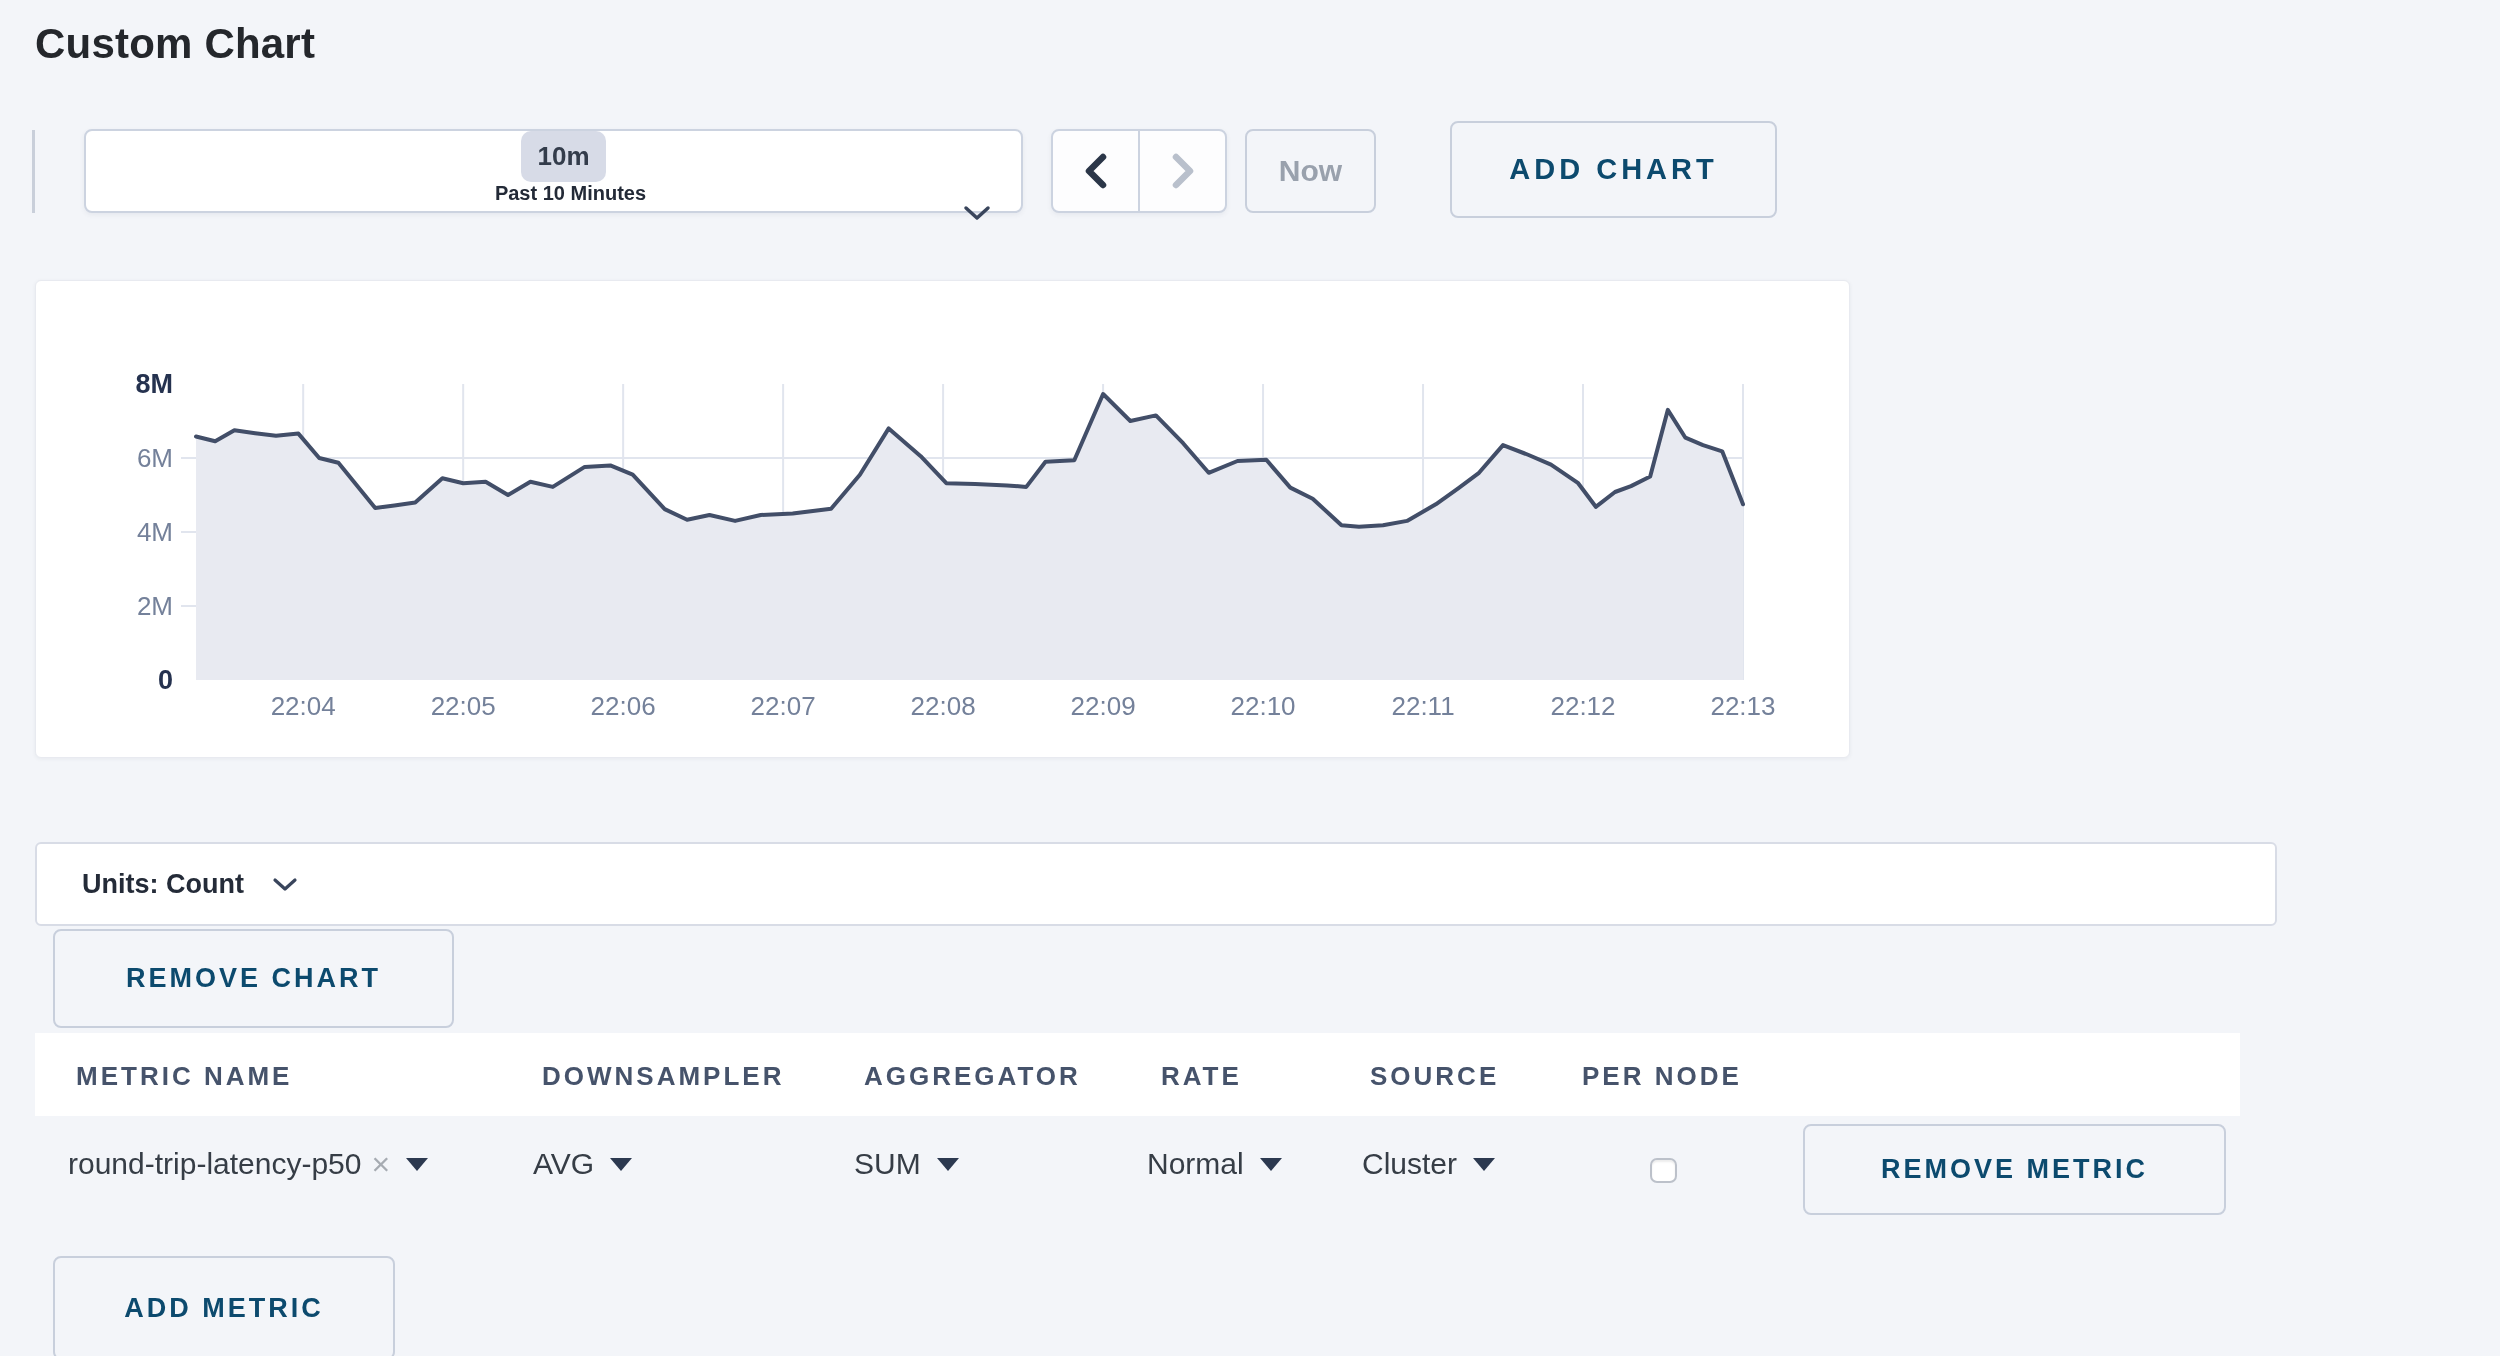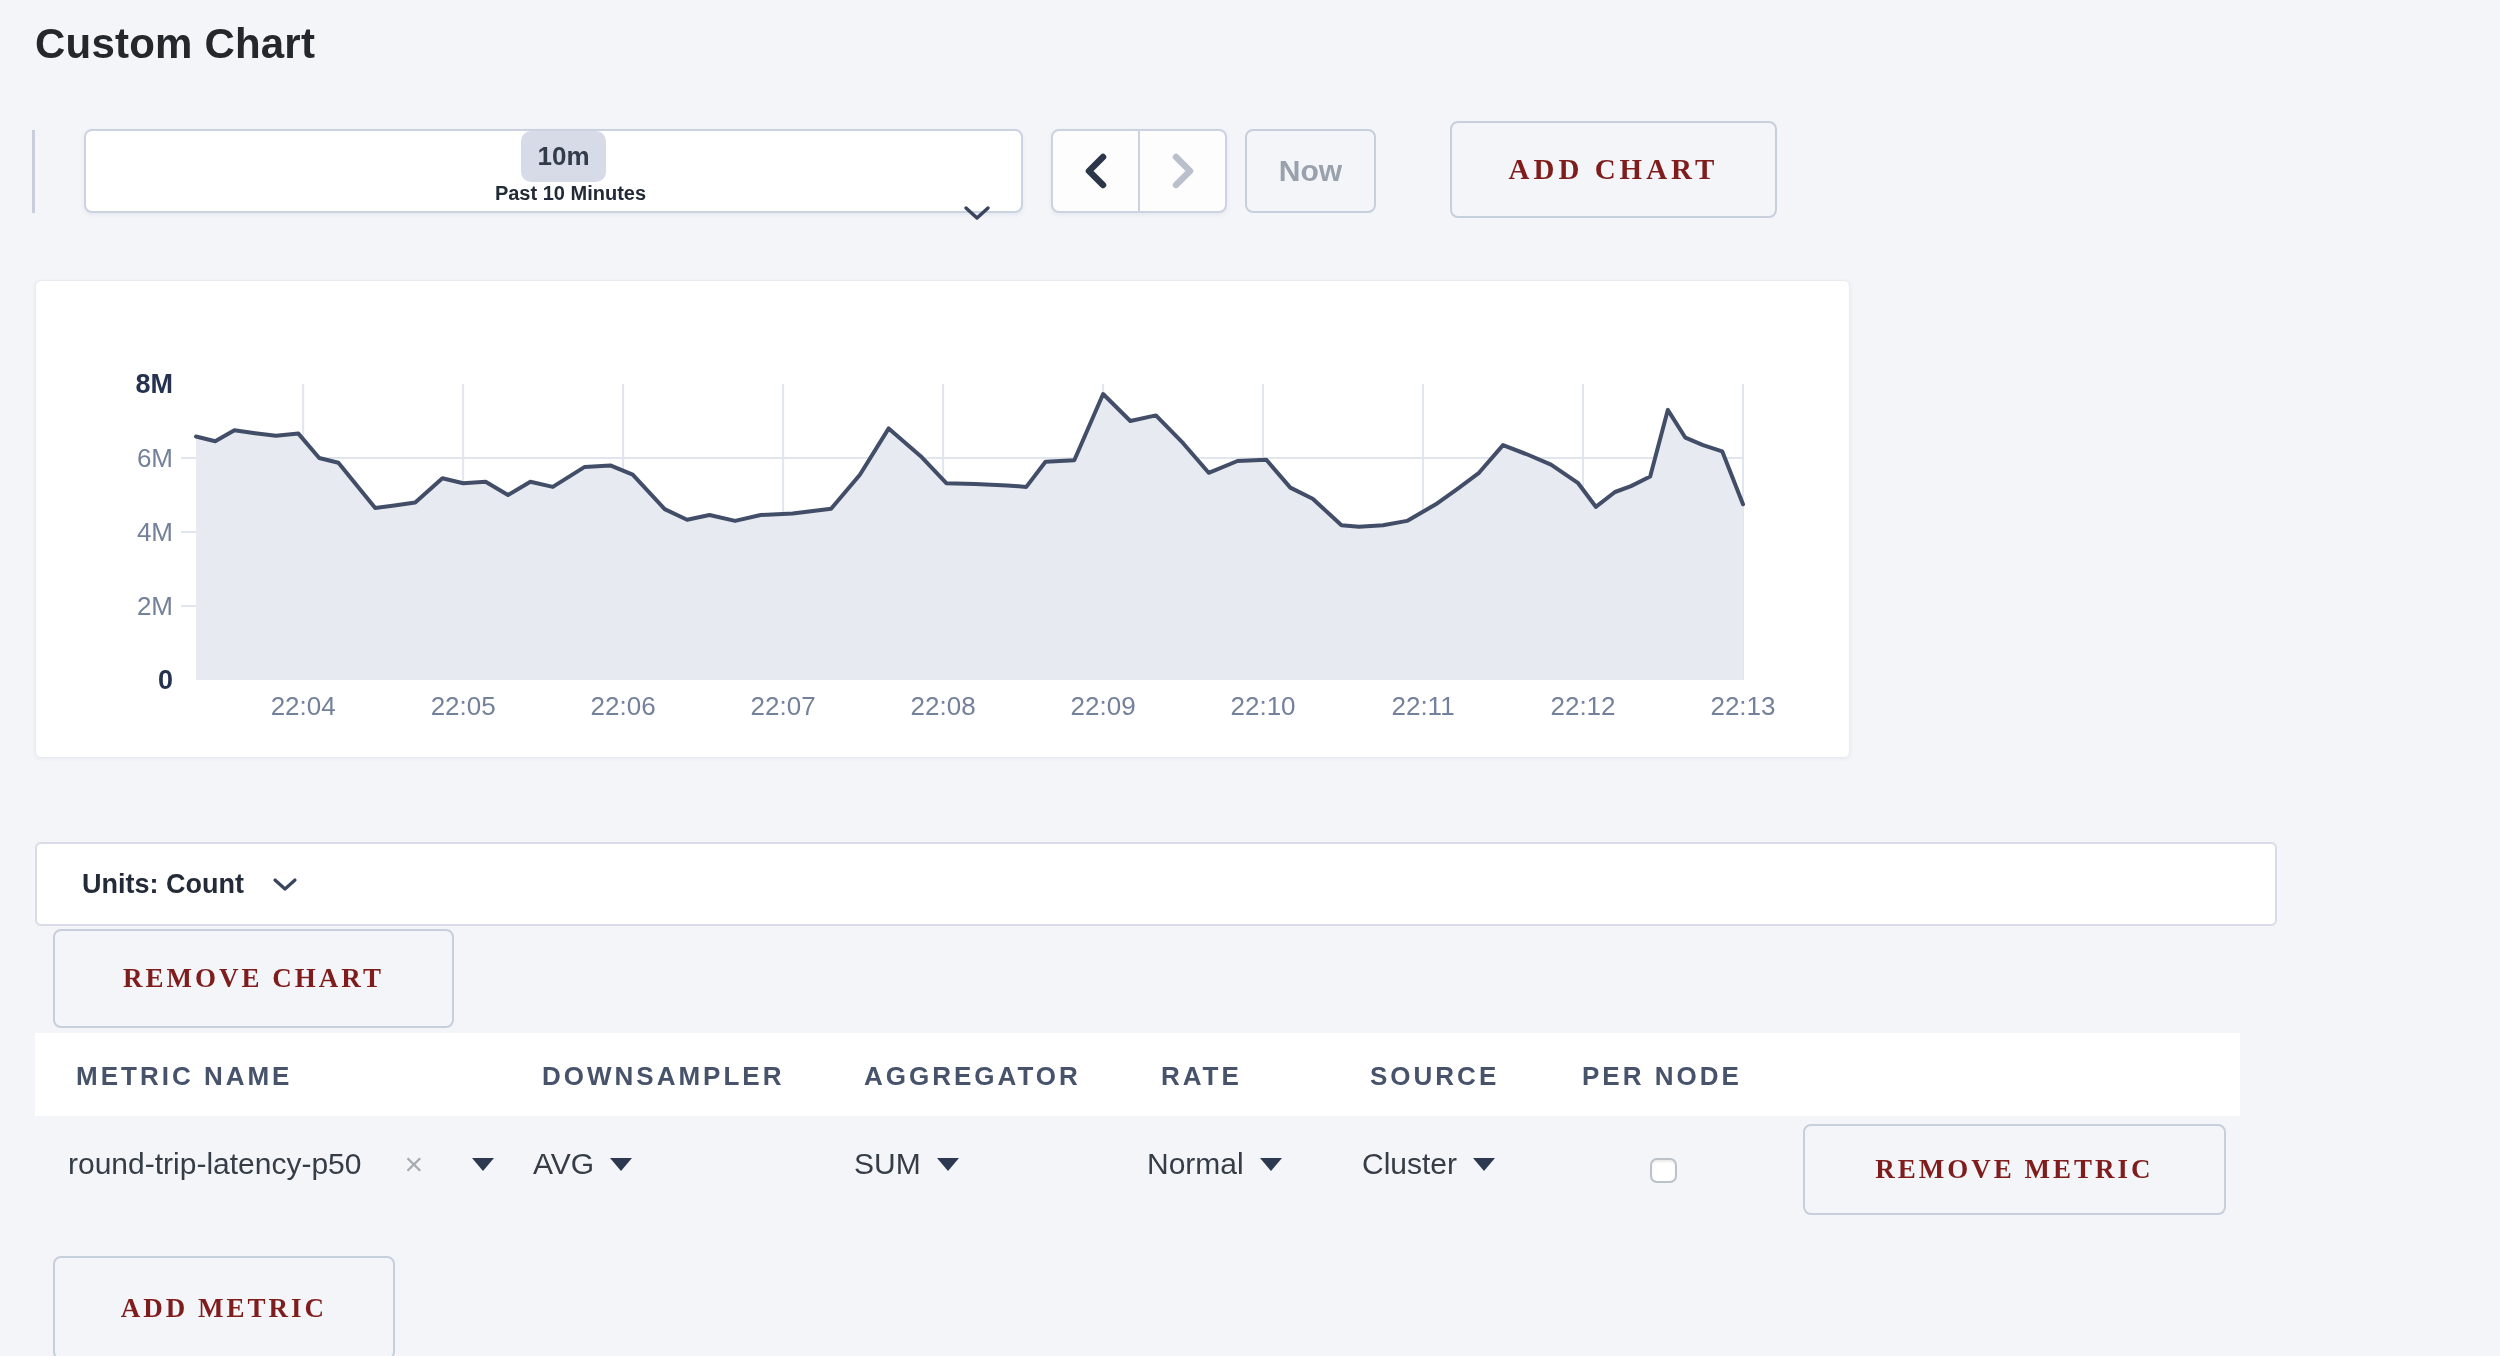--- a/index.html
+++ b/index.html
@@ -34,21 +34,21 @@
     display:flex;box-shadow:0 2px 5px rgba(60,70,95,.07);
   }
   .arrow-cell{flex:1;display:flex;align-items:center;justify-content:center;cursor:pointer;}
   .arrow-cell+.arrow-cell{border-left:2px solid #ccd3e0;}
   .btn{
     box-sizing:border-box;border:2px solid #c8cfdc;border-radius:8px;
     display:flex;align-items:center;justify-content:center;cursor:pointer;
     background:transparent;
   }
   .now-btn{left:1245px;top:129px;width:131px;height:84px;font-size:30px;font-weight:700;color:#99a1ad;}
-  .blue-btn{font-weight:700;color:#7f1d1d;letter-spacing:4px;font-size:29px;font-family:Liberation Serif, serif;}
+  .blue-btn{font-weight:700;color:#0c4a6e;letter-spacing:4px;font-size:29px;}
   .add-chart-btn{left:1450px;top:121px;width:327px;height:97px;}
   
   .chart-card{
     left:35px;top:280px;width:1813px;height:476px;background:#fff;border-radius:6px;
     border:1px solid #e8eaf0;box-shadow:0 1px 4px rgba(40,50,70,.06);
   }
   .ax-lbl{font-size:26px;fill:#74819a;}
   .ax-lbl-bold{font-size:27px;font-weight:700;fill:#25324f;}
   
   .units-bar{
@@ -165,21 +165,21 @@
 <div class="abs table-header-band">
   <span class="col-header" style="left:41px;">METRIC NAME</span>
   <span class="col-header" style="left:507px;">DOWNSAMPLER</span>
   <span class="col-header" style="left:829px;">AGGREGATOR</span>
   <span class="col-header" style="left:1126px;">RATE</span>
   <span class="col-header" style="left:1335px;">SOURCE</span>
   <span class="col-header" style="left:1547px;">PER NODE</span>
 </div>
 
 <div>
-  <div class="metric-row-item" style="left:68px;top:1147px;gap:33px;">
+  <div class="metric-row-item" style="left:68px;top:1147px;">
     <span>round-trip-latency-p50</span>
     <span class="clear-x">×</span>
     <span class="caret"></span>
   </div>
   <div class="metric-row-item" style="left:533px;top:1147px;">
     <span>AVG</span>
     <span class="caret"></span>
   </div>
   <div class="metric-row-item" style="left:854px;top:1147px;">
     <span>SUM</span>

